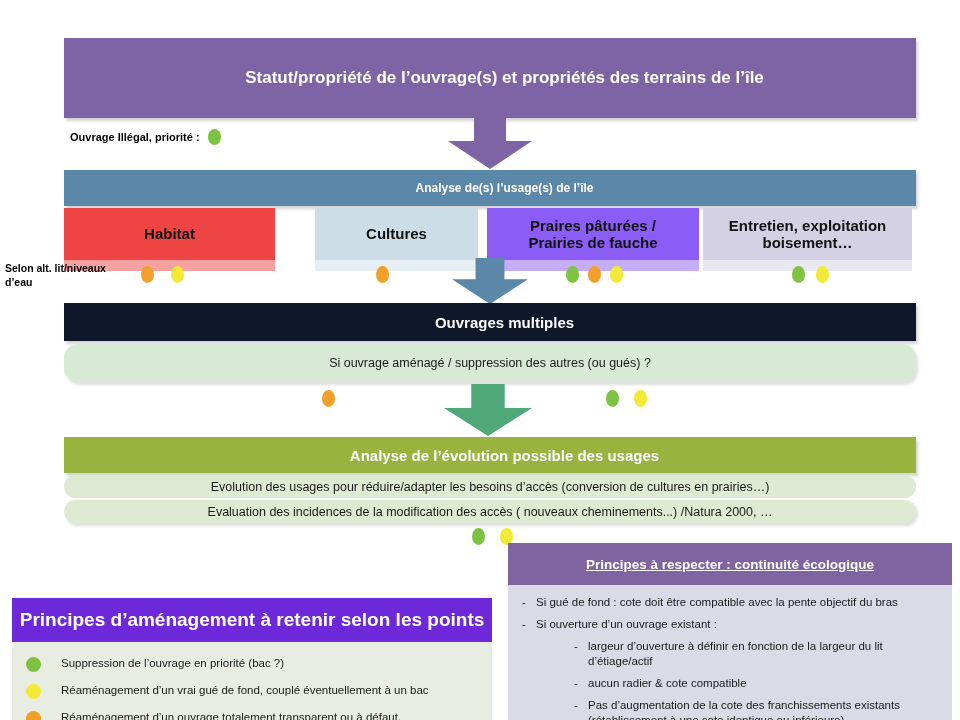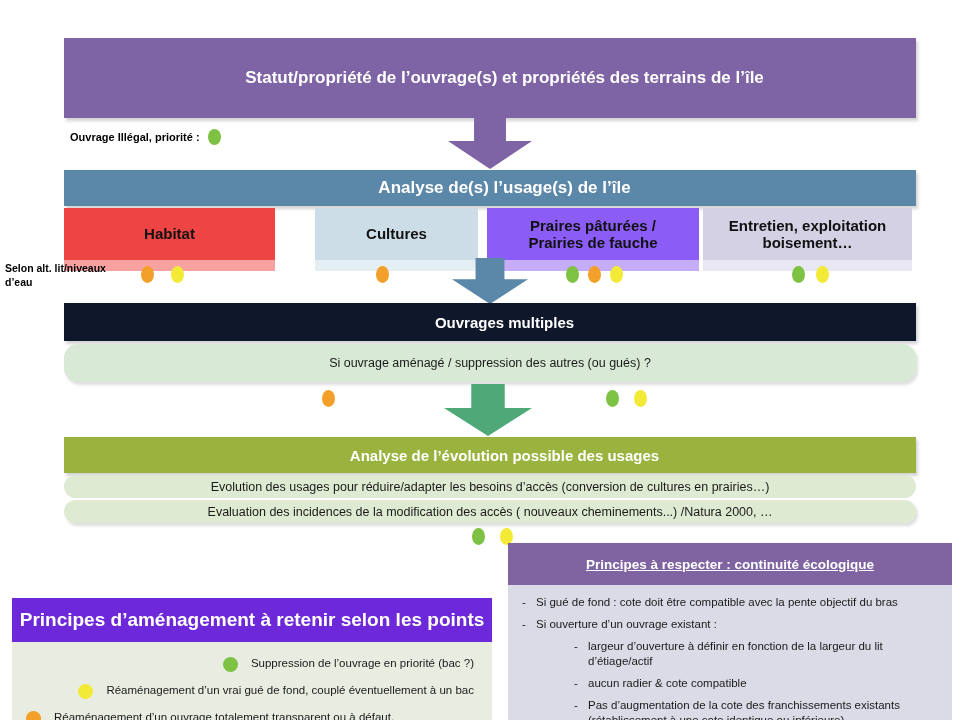--- a/index.html
+++ b/index.html
@@ -4,21 +4,21 @@
 <style>
   * { box-sizing: border-box; margin: 0; padding: 0; }
   html,body { background:#fff; }
   body { font-family: "Liberation Sans", sans-serif; }
   .canvas { position: relative; width: 960px; height: 720px; background: #fff; overflow: hidden; }
 
   
   .band { position: absolute; left: 64px; width: 852px; display:flex; align-items:center; justify-content:center;
           color:#fff; font-weight:bold; text-align:center; box-shadow: 2px 3px 3px rgba(130,130,130,.35); padding-left: 29px; }
   .band-top    { top: 38px;  height: 80px; background:#7E64A4; font-size:17px; }
-  .band-blue   { top: 170px; height: 36px; background:#5B87A9; font-size:17px;text-align:center; }
+  .band-blue   { top: 170px; height: 36px; background:#5B87A9; font-size:12px;text-align:center; }
   .band-green  { top: 303px; height: 38px; background:#0f172a; font-size:15px; }
   .band-olive  { top: 437px; height: 36px; background:#99B33E; font-size:15px; }
 
   .subband { position:absolute; left:64px; width:852px; display:flex; align-items:center; justify-content:center;
              color:#1a1a1a; text-align:center; box-shadow: 2px 3px 3px rgba(150,150,150,.3); border-radius: 14px; }
   .sub-green { top: 344px; height: 38px; background:#D8EAD6; font-size:12.5px; }
   .evo-row1  { top: 475px; height: 23px; background:#DFEAD3; font-size:12.5px; box-shadow:none; }
   .evo-row2  { top: 500px; height: 23px; background:#DFEAD3; font-size:12.5px; box-shadow: 2px 3px 3px rgba(150,150,150,.3); }
 
   
@@ -59,21 +59,21 @@
   .panel { position:absolute; }
   .panel-left  { left:12px;  top:550px; width:480px; }
   .panel-right { left:508px; top:543px; width:444px; }
   .panel-head { display:flex; align-items:center; justify-content:center; color:#fff; font-weight:bold; text-align:center; }
   .panel-left  .panel-head { height:44px; background:#6d28d9; font-size:19px;margin-top:48px; }
   .panel-right .panel-head { height:42px; background:#8064A2; font-size:13.5px;text-decoration:underline; }
   .panel-body { color:#1a1a1a; font-size:11.5px; line-height:1.3; }
   .panel-left  .panel-body { background:#E9ECE1; padding:14px 18px 14px 14px; min-height:112px; }
   .panel-right .panel-body { background:#DBDBE7; padding:10px 10px 12px 8px; min-height:127px; }
 
-  .bullet-row { display:flex; gap:13px; margin-bottom:11px; align-items:flex-start;justify-content:flex-end; }
+  .bullet-row { display:flex; gap:20px; margin-bottom:11px; align-items:flex-start; }
   .bullet-row:last-child { margin-bottom:0; }
   .dot-leg { flex:0 0 auto; width:15px; height:15px; border-radius:50%; margin-top:1px; }
 
   .dash-row { display:flex; margin-bottom:7px; }
   .dash-row .dash { flex:0 0 auto; }
   .dash-row.lvl1 .dash { width:20px; padding-left:6px; }
   .dash-row.lvl2 { margin-left:52px; }
   .dash-row.lvl2 .dash { width:20px; padding-left:6px; }
 </style>
 </head>

